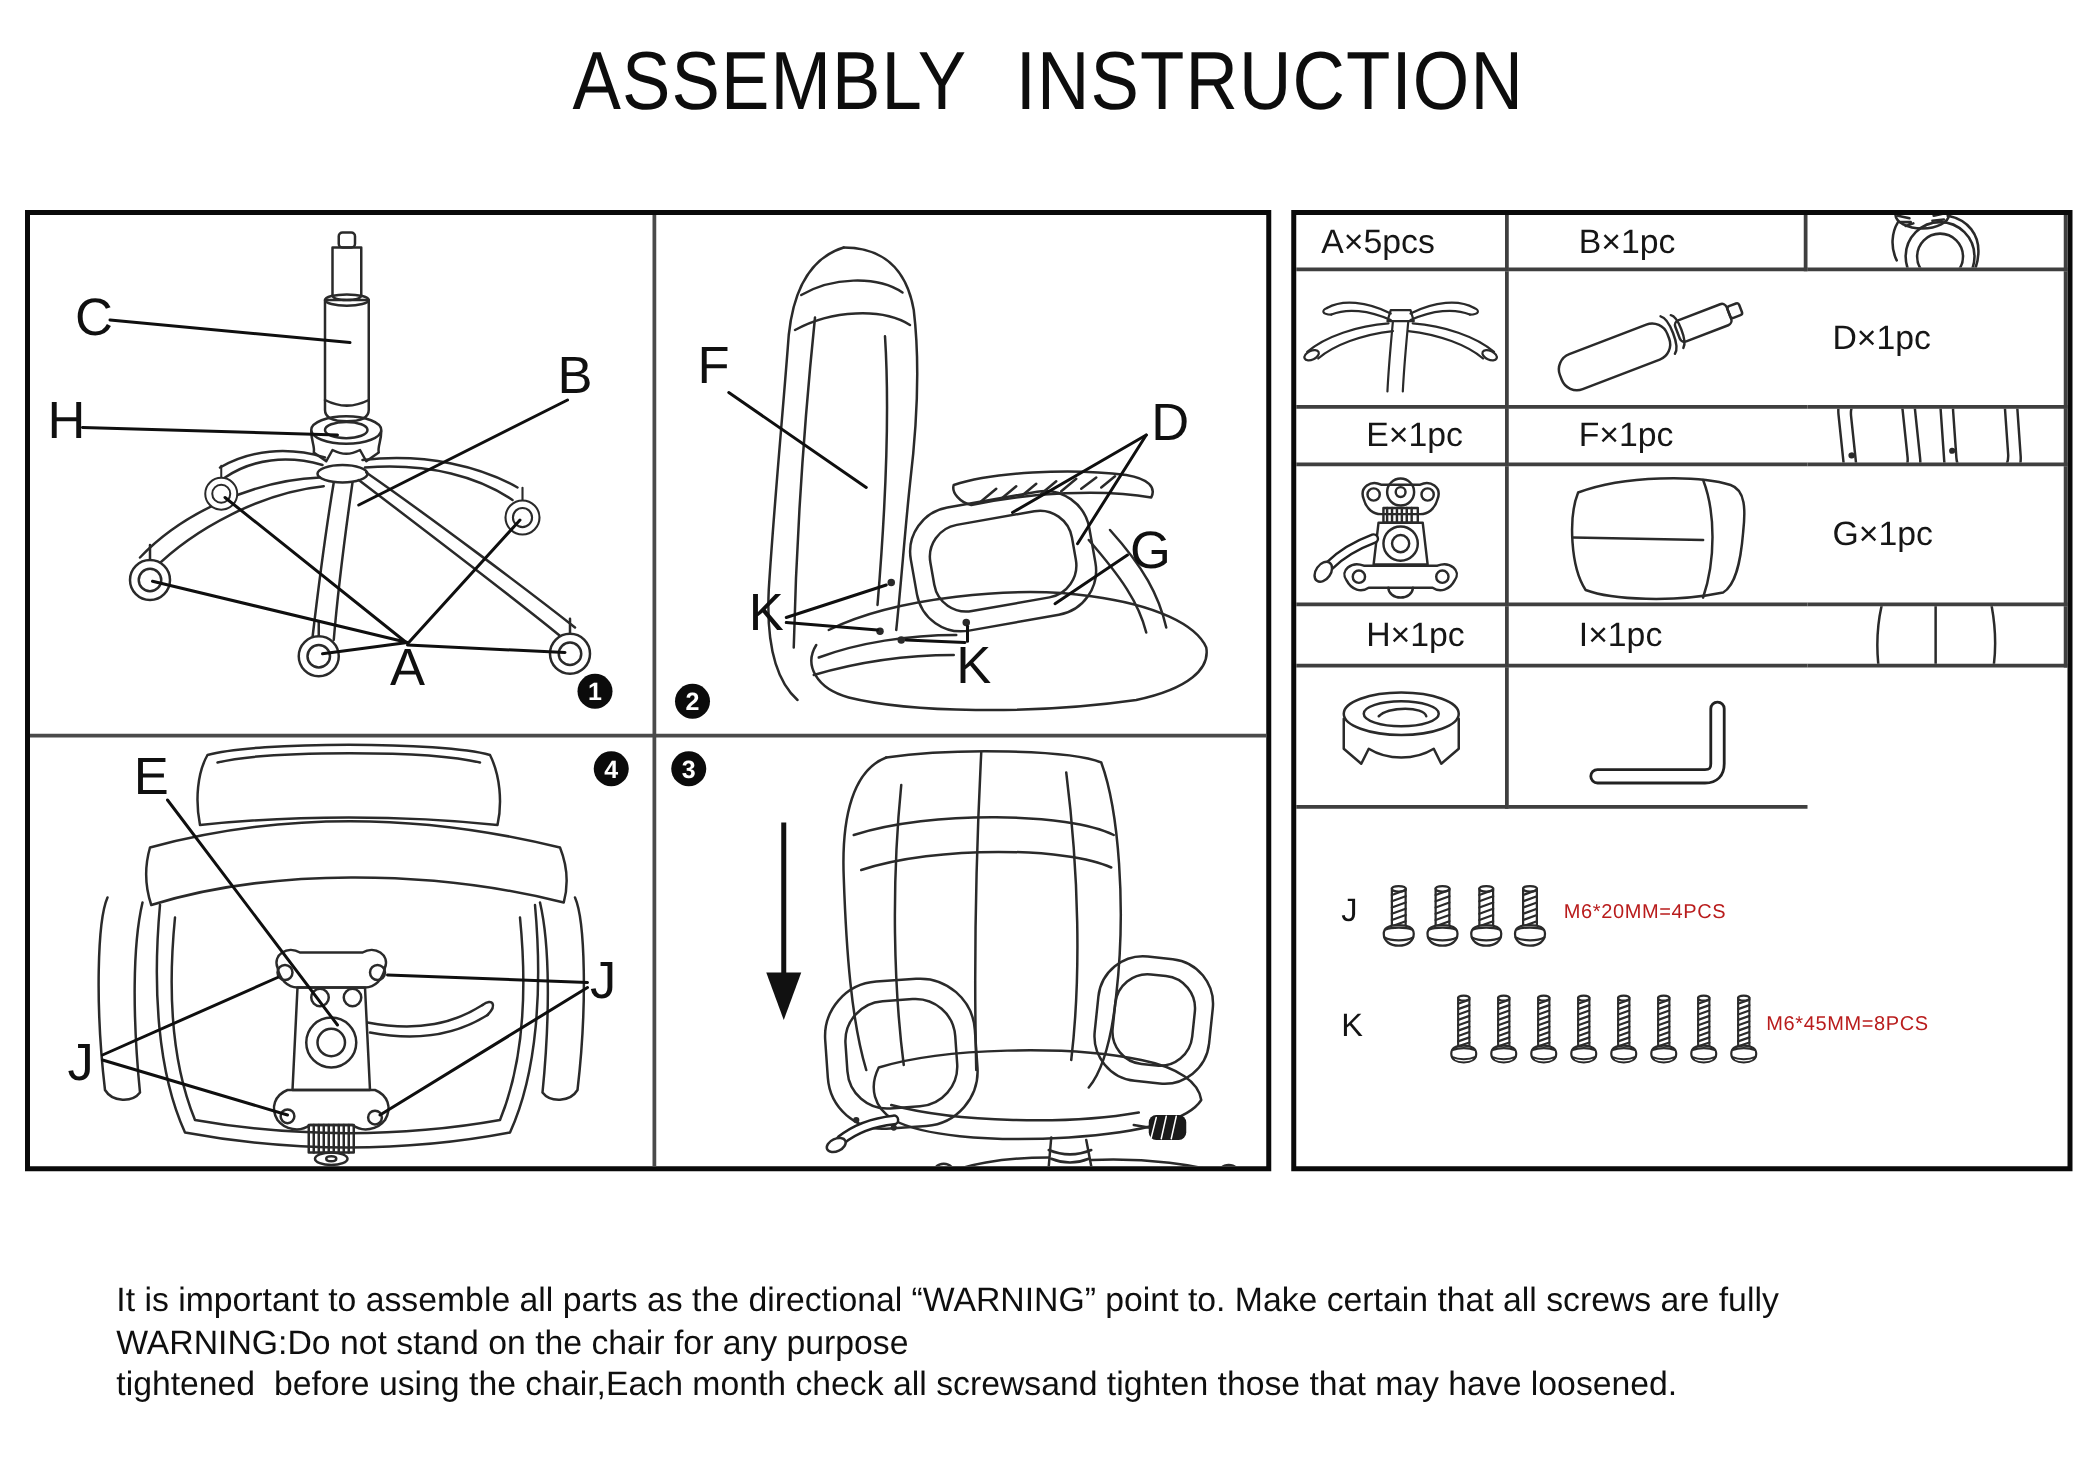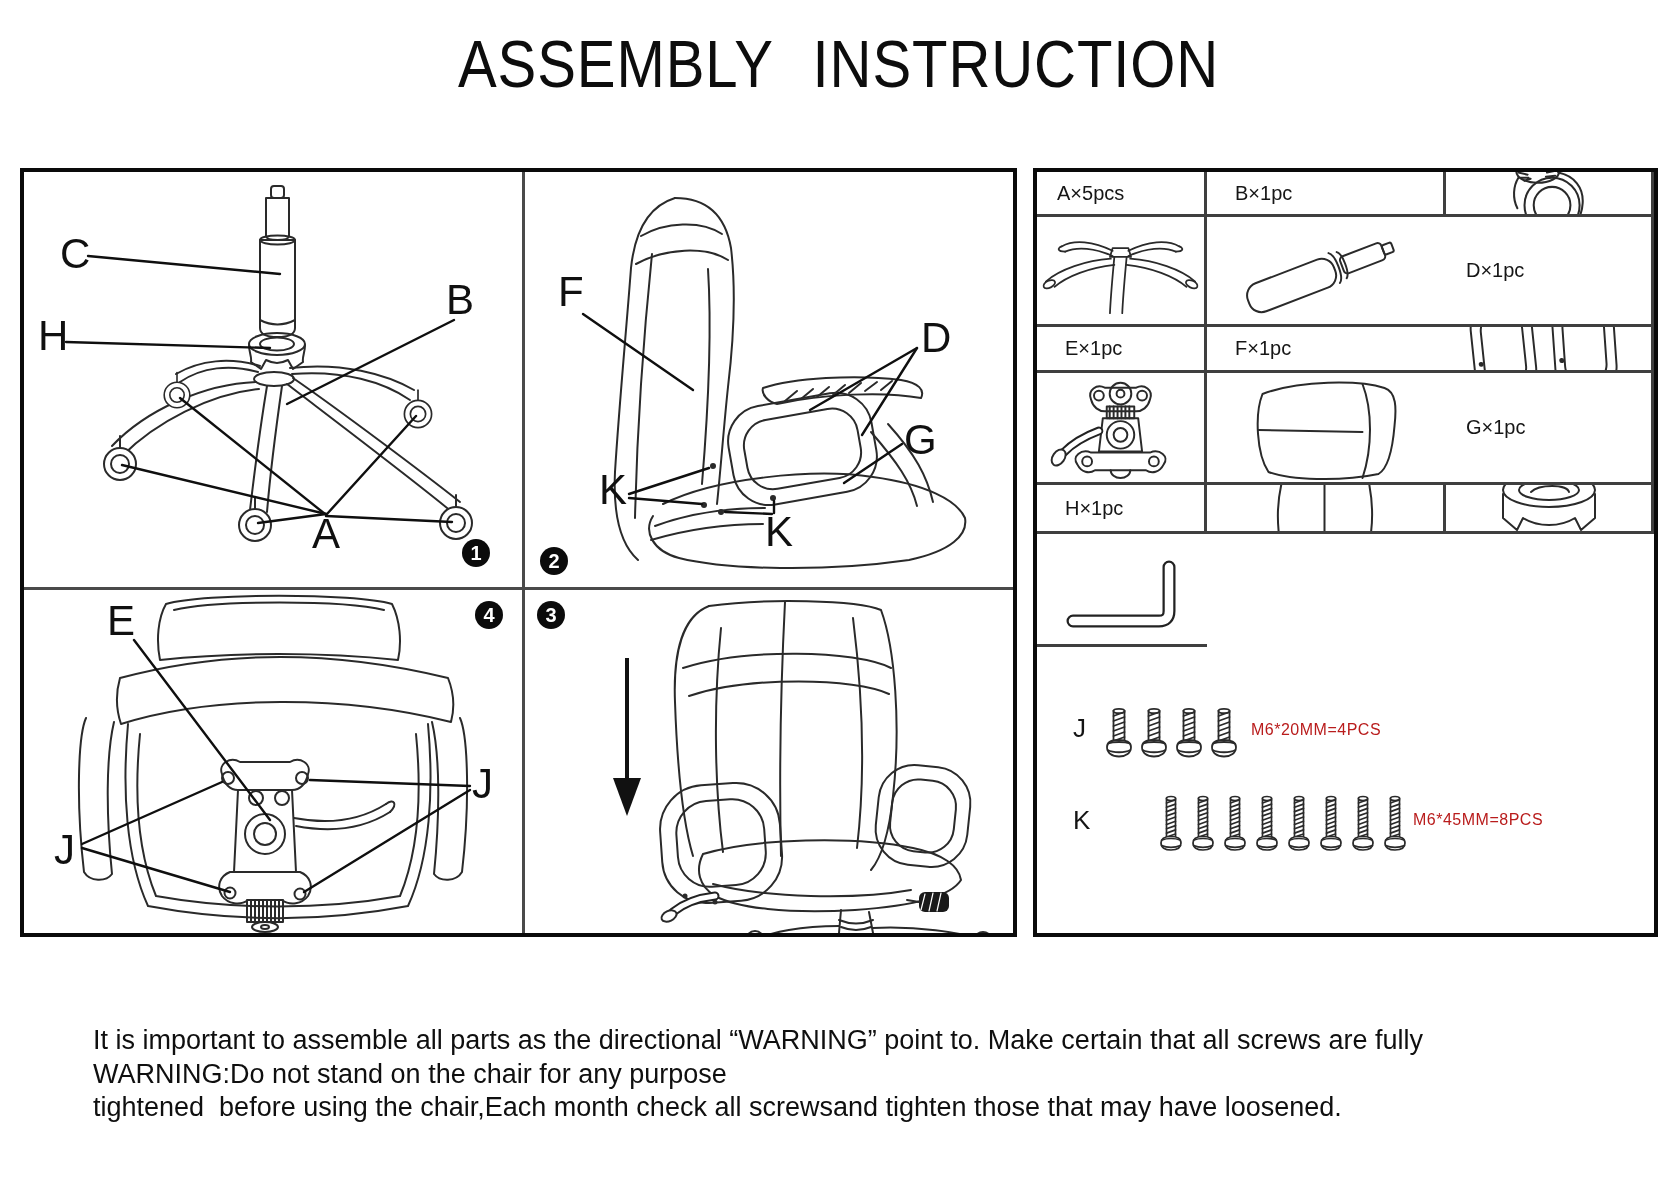--- a/index.html
+++ b/index.html
@@ -28,22 +28,22 @@
   .lever-outer{stroke:#222;stroke-width:9;fill:none;stroke-linecap:round;}
   .lever-inner{stroke:#fff;stroke-width:5;fill:none;stroke-linecap:round;}
   
   .parts-table{position:absolute;left:1033px;top:168px;width:625px;height:769px;
         border:4px solid #0a0a0a;box-sizing:border-box;background:#fff;}
   .pt-grid{display:grid;grid-template-columns:170px 239px 208px;
         grid-template-rows:45px 110px 46px 112px 49px 113px;}
   .cell{box-sizing:border-box;border-right:3px solid #3f3f3f;border-bottom:3px solid #3f3f3f;
         display:flex;align-items:center;overflow:hidden;}
   .cell.lastcol{border-right:none;}
-  .cell.lbl{font-size:20px;color:#161616;padding-left:20px;}
-  .cell.lbl.wide{padding-left:28px;}
+  .cell.lbl{font-size:27px;color:#161616;padding-left:20px;}
+  .cell.lbl.wide{padding-left:56px;}
   .cell.img{justify-content:center;}
   .hardware{position:relative;width:617px;height:286px;}
   .hw-label{position:absolute;font-size:26px;color:#141414;}
   .hw-spec{position:absolute;font-size:16px;color:#b91c1c;letter-spacing:.5px;}
   .hw-screw{position:absolute;}
   
   .footer{position:absolute;left:93px;top:1024px;width:1500px;}
   .footer div{font-size:27px;line-height:33.5px;color:#0f0f0f;white-space:pre-wrap;}
 </style>
 </head>
@@ -365,20 +365,21 @@
           <g class="art">
             <path d="M18,20 C55,6 115,6 140,14 C152,18 152,34 150,52 C148,76 144,94 134,100 C95,108 45,106 24,98 C12,80 10,40 18,20 z"></path>
             <path d="M118,10 C128,36 128,74 118,104"></path>
             <path d="M14,56 L118,58"></path>
           </g>
         </svg>
       </div>
 
       <div class="cell lbl">G×1pc</div>
       <div class="cell lbl wide">H×1pc</div>
+      <div class="cell lbl wide lastcol">I×1pc</div>
 
       <div class="cell img">
         <svg width="118" height="108" viewBox="0 0 115 108">
           <g class="art">
             <path d="M16,22 C40,8 76,8 100,22 C106,48 106,74 100,96 C72,106 42,106 14,96 C9,72 9,46 16,22 z"></path>
             <path d="M57,12 C57,45 57,75 57,104"></path>
           </g>
         </svg>
       </div>
       <div class="cell img">

